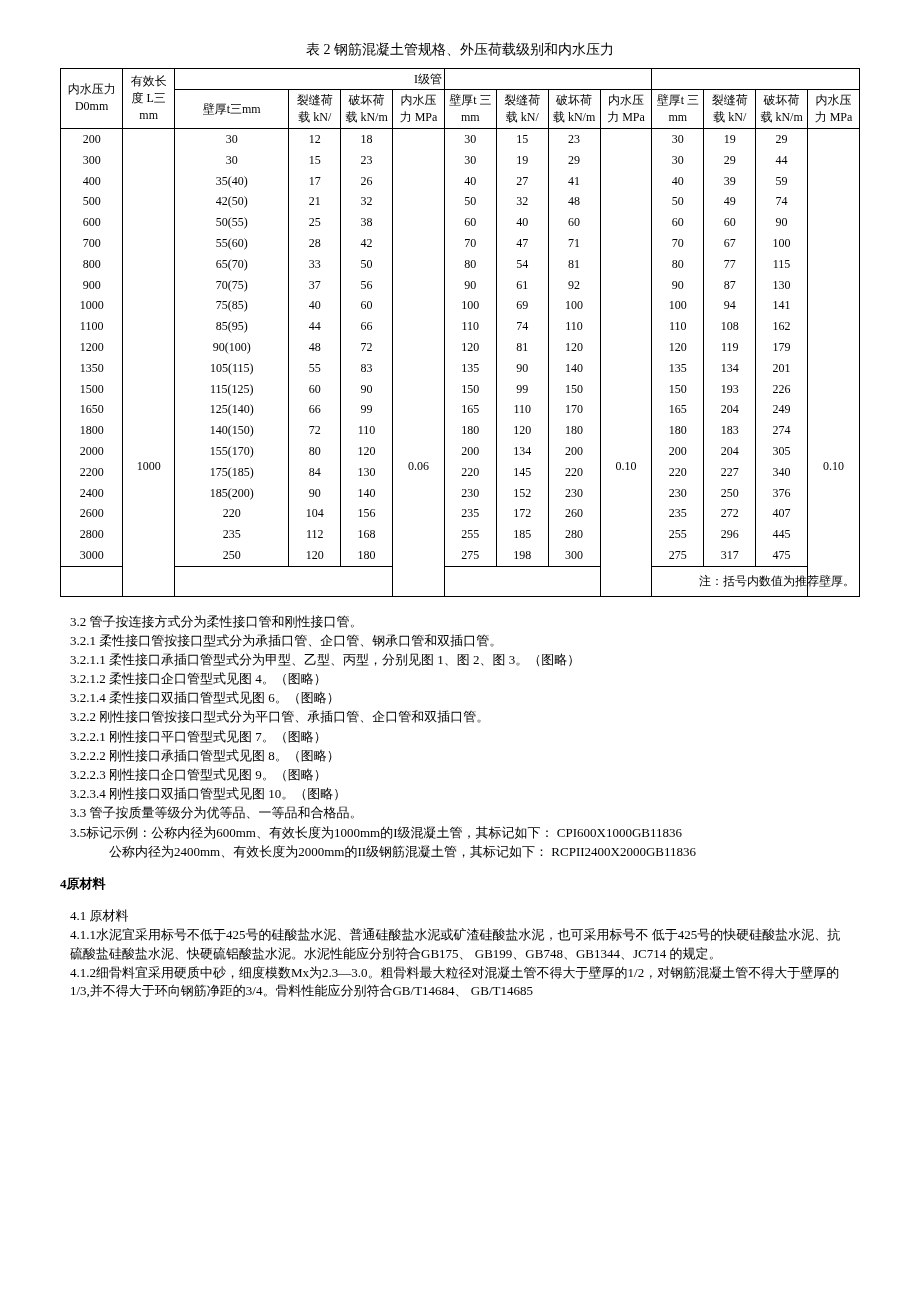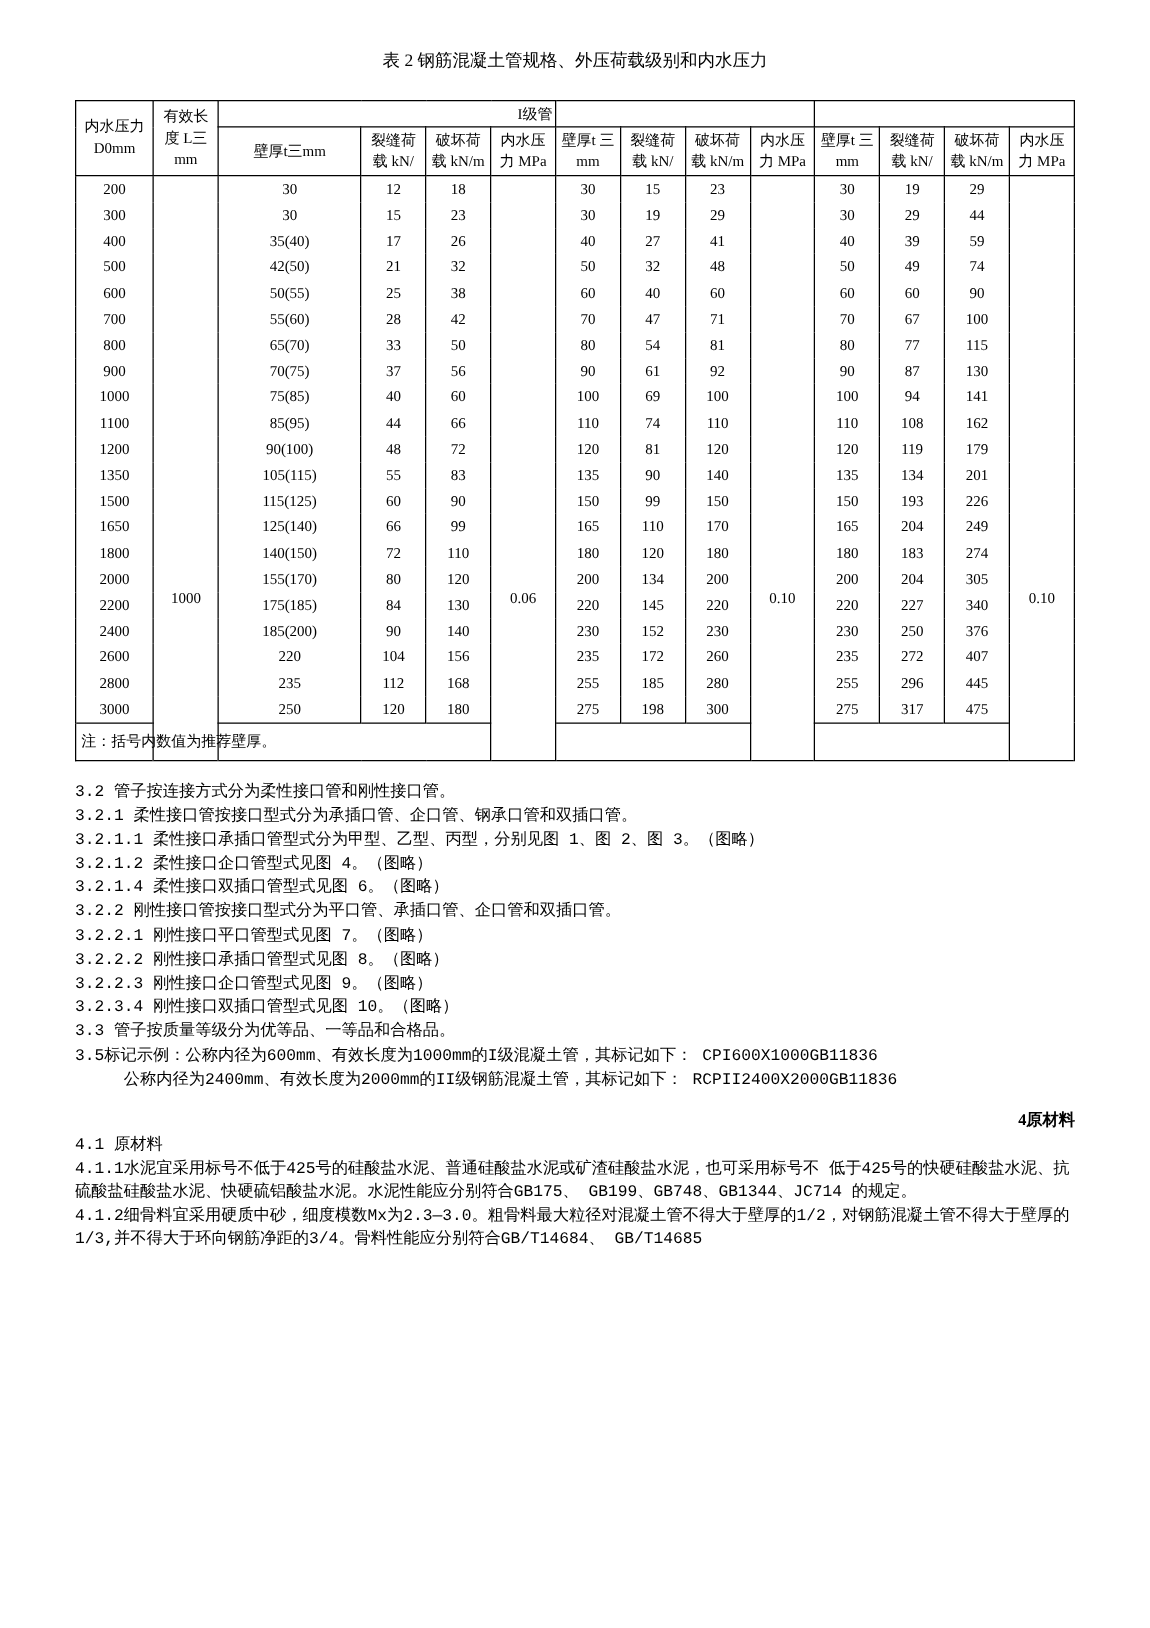--- a/index.html
+++ b/index.html
@@ -6,21 +6,21 @@
       font-family: "SimSun", "宋体", serif;
       font-size: 13px;
       line-height: 1.4;
       margin: 0;
       padding: 40px 60px;
       background: #fff;
       color: #000;
     }
     .table-title {
       text-align: center;
-      margin-bottom: 20px;
+      margin-bottom: 8px;
       font-size: 14px;
     }
     table {
       border-collapse: collapse;
       width: 100%;
       table-layout: fixed;
     }
     table td, table th {
       border: 1px solid #000;
       padding: 2px 2px;
@@ -30,36 +30,34 @@
     }
     table th { font-weight: normal; }
     .grade-header {
       text-align: right;
       padding-left: 4px;
     }
     .data-row td { border-left: 1px solid #000; border-right: 1px solid #000; border-top: none; border-bottom: none; }
     tbody tr:last-child td { border-bottom: 1px solid #000; }
     .note-row td {
       border-top: 1px solid #000;
-      text-align: left;
+      text-align: right;
       padding: 6px 4px;
     }
     .body-text {
       margin-top: 16px;
     }
     .body-text p {
-      margin: 1px 0;
-      font-family: Liberation Mono, monospace;
+      margin: 1px 10px;
     }
     .indent { padding-left: 3em; }
     .section-header {
       font-weight: bold;
       margin-top: 14px;
-      margin-bottom: 2px;
-      text-align: right;
+      margin-bottom: 14px;
     }
     .col-narrow { width: 5%; }
     .col-d0 { width: 6%; }
     .col-l { width: 5%; }
     .col-t1 { width: 11%; }
   </style>
 </head>
 <body>
 
 <div class="table-title">表 2 钢筋混凝土管规格、外压荷载级别和内水压力</div>

